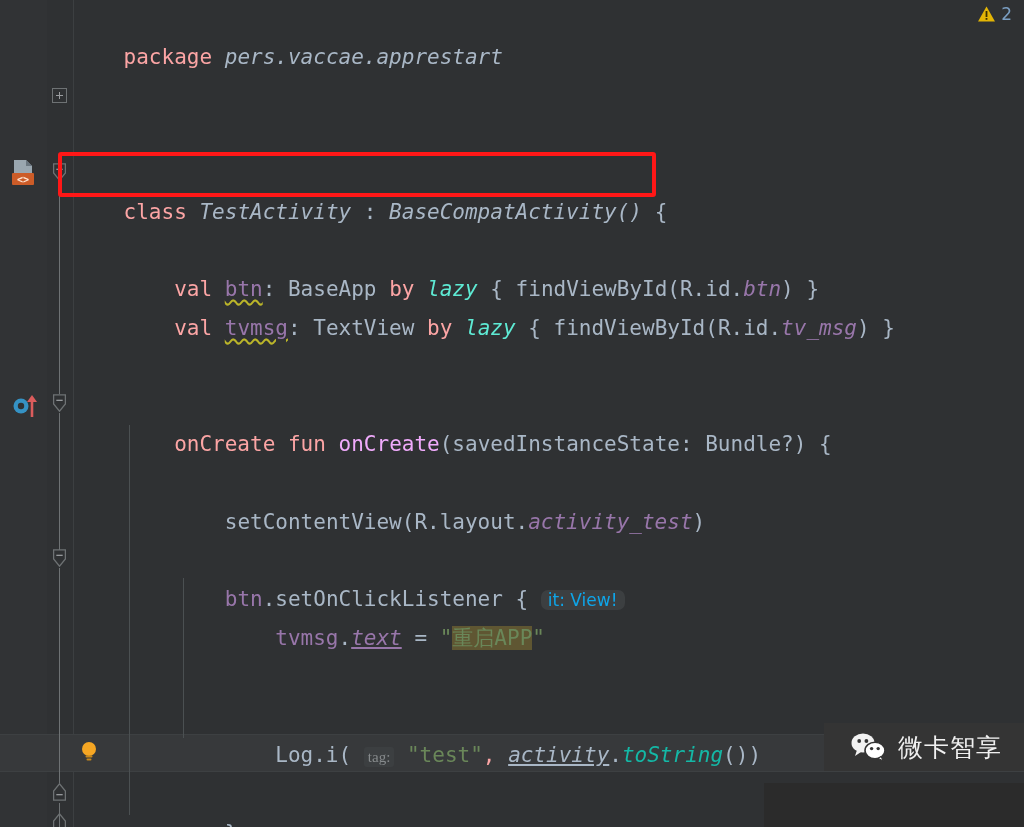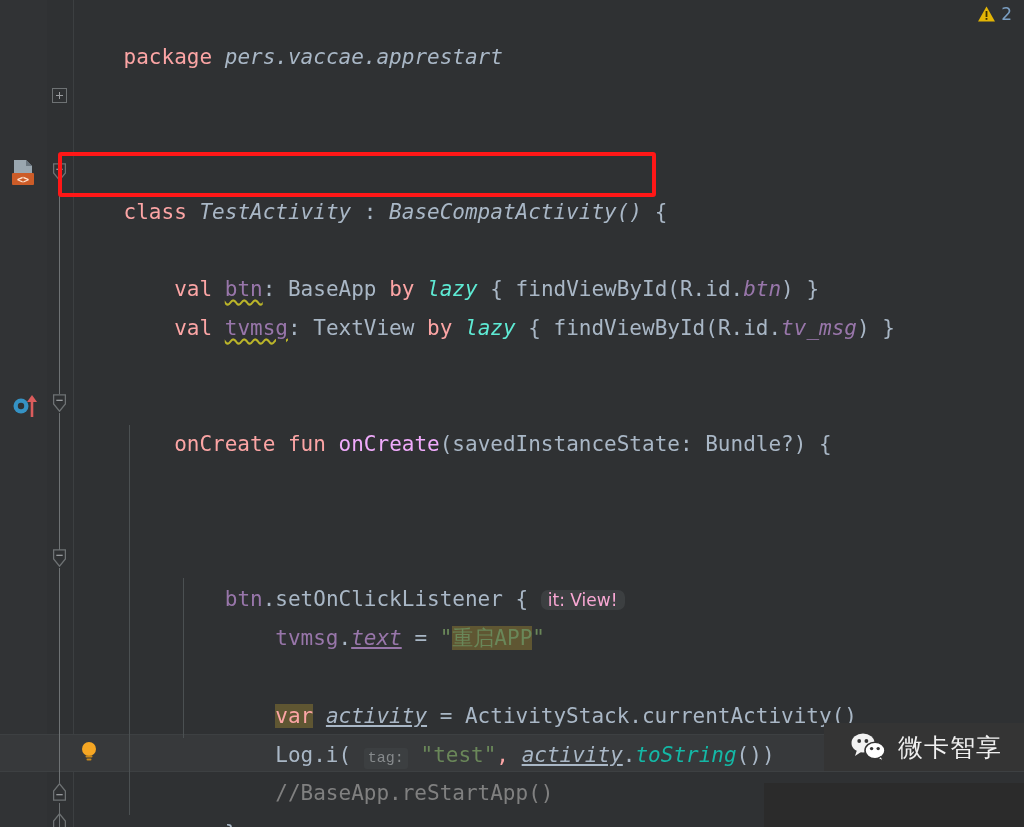--- a/index.html
+++ b/index.html
@@ -93,33 +93,33 @@
   
   .folded {
     background: #3b3f41;
     color: #808080;
     padding: 1px 6px;
     border-radius: 2px;
   }
   
   .hint {
     background: #3c3f41;
-    color: #f9a8d4;
+    color: #0ea5e9;
     border-radius: 7px;
     font-size: 17px;
     padding: 0 7px;
     font-family: "DejaVu Sans", "Liberation Sans", sans-serif;
   }
   .hint-sm {
     background: #3c3f41;
     color: #868a8c;
     border-radius: 3px;
     font-size: 15px;
     padding: 2px 4px;
-    font-family: Liberation Mono, monospace;
+    font-family: Liberation Serif, serif;
   }
 
   
   .indent-guide {
     position: absolute;
     width: 1px;
     background: #4b5052;
   }
 
   
@@ -284,40 +284,37 @@
 
   <div class="line" style="top:271px;">
     <span class="code">    <span class="kw">val</span><span class="plain"> </span><span class="wavy">tvmsg</span><span class="plain">: TextView </span><span class="kw">by</span><span class="plain"> </span><span class="ital">lazy</span><span class="plain"> { </span><span class="plain">findViewById(R.id.</span><span class="prop-i">tv_msg</span><span class="plain">) }</span></span>
   </div>
 
   <div class="line" style="top:387px;">
     <span class="code">    <span class="kw">onCreate</span><span class="plain"> </span><span class="kw">fun</span><span class="plain"> </span><span class="fn">onCreate</span><span class="plain">(savedInstanceState: Bundle?) {</span></span>
   </div>
 
 
+  <div class="line" style="top:465px;">
+    <span class="code">        <span class="plain">setContentView(R.layout.</span><span class="prop-i">activity_test</span><span class="plain">)</span></span>
+  </div>
 
   <div class="line" style="top:542px;">
     <span class="code">        <span class="prop">btn</span><span class="plain">.setOnClickListener { </span><span class="hint">it: View!</span></span>
   </div>
 
   <div class="line" style="top:581px;">
     <span class="code">            <span class="prop">tvmsg</span><span class="plain">.</span><span class="prop-u">text</span><span class="plain"> = </span><span class="str">"</span><span class="str hl-write">重启APP</span><span class="str">"</span></span>
   </div>
 
-  <div class="line" style="top:659px;">
-    <span class="code">            <span class="kw hl-write">var</span><span class="plain"> </span><span class="ident under">activity</span><span class="plain"> = ActivityStack.currentActivity()</span></span>
-  </div>
 
   <div class="line" style="top:698px;">
     <span class="code">            <span class="plain">Log.i(</span><span class="plain"> </span><span class="hint-sm">tag:</span><span class="plain"> </span><span class="str">"test"</span><span class="kw">, </span><span class="ident under">activity</span><span class="plain">.</span><span class="fn-i">toString</span><span class="plain">())</span></span>
   </div>
 
-  <div class="line" style="top:736px;">
-    <span class="code">            <span class="cmt">//BaseApp.reStartApp()</span></span>
-  </div>
 
   <div class="line" style="top:776px;">
     <span class="code">        <span class="plain">}</span></span>
   </div>
 
   <div class="line" style="top:814px;">
     
   </div>
 
   <div class="annot-rect" style="left:58px; top:152px; width:598px; height:45px;"></div>

